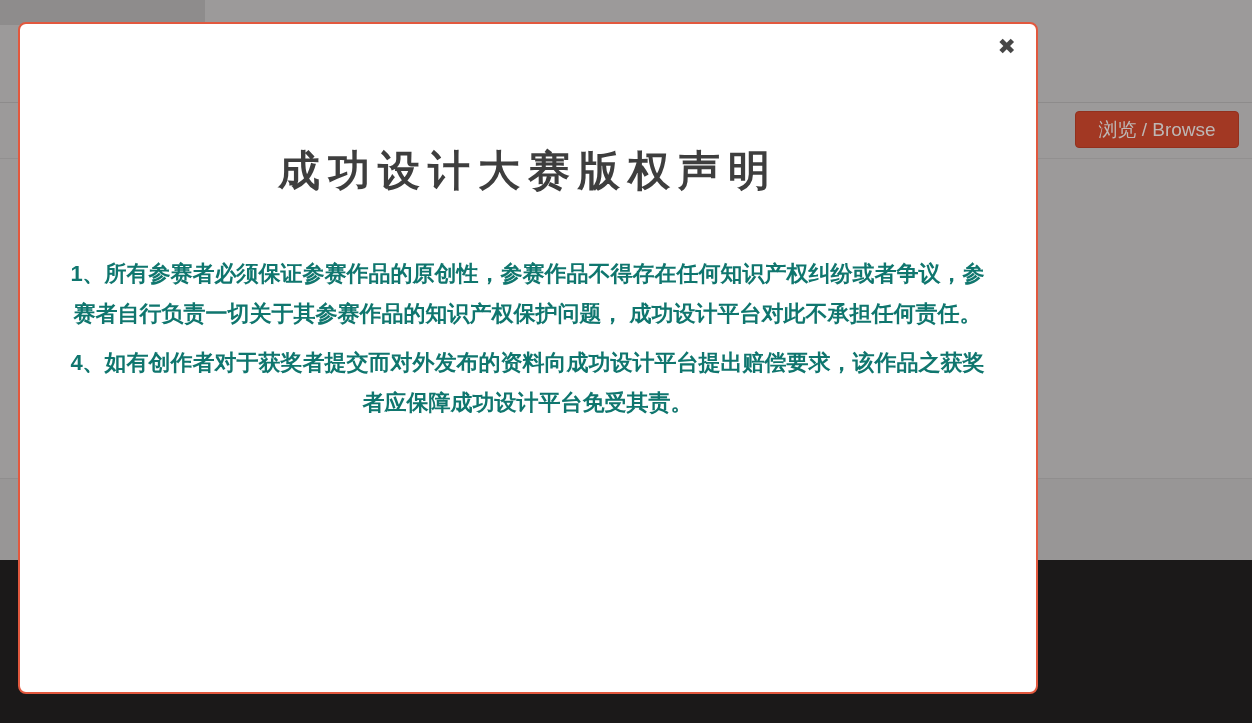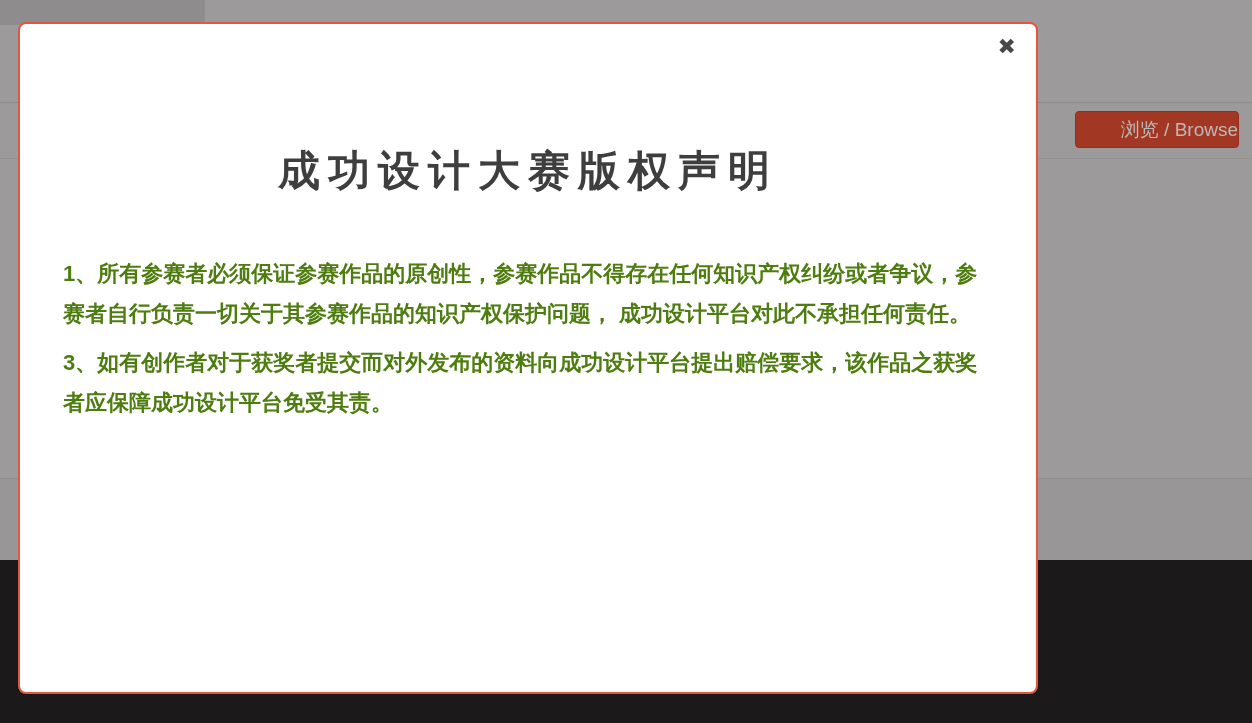--- a/index.html
+++ b/index.html
@@ -52,21 +52,21 @@
     position: absolute;
     left: 1075px; top: 111px;
     width: 164px; height: 37px;
     background: #a23823;
     border: 1px solid #93301d;
     border-radius: 4px;
     box-sizing: border-box;
     color: #bdb7b5;
     font-size: 19px;
     line-height: 35px;
-    text-align: right;
+    text-align: center;
     cursor: pointer;
     user-select: none;
   }
 
   
   .modal {
     position: absolute;
     left: 18px; top: 22px;
     width: 1020px; height: 672px;
     box-sizing: border-box;
@@ -98,22 +98,22 @@
   .modal-body {
     position: absolute;
     left: 43px; right: 44px;
     top: 230px;
   }
   .modal-paragraph {
     margin: 0 0 9px 0;
     font-size: 22px;
     font-weight: 600;
     line-height: 40px;
-    color: #4d7c0f;
-    text-align: left;
+    color: #0f766e;
+    text-align: center;
   }
 </style>
 </head>
 <body>
 
 <div class="stage">
 
   <div class="bg-layer">
     <div class="topleft-block"></div>
     <div class="header-divider"></div>
@@ -121,17 +121,17 @@
     <div class="sub-divider"></div>
     <div class="content-band"></div>
     <div class="footer-black"></div>
   </div>
 
   <div class="modal">
     <span class="modal-close">✖</span>
     <div class="modal-title">成功设计大赛版权声明</div>
     <div class="modal-body">
       <p class="modal-paragraph">1、所有参赛者必须保证参赛作品的原创性，参赛作品不得存在任何知识产权纠纷或者争议，参赛者自行负责一切关于其参赛作品的知识产权保护问题， 成功设计平台对此不承担任何责任。</p>
-      <p class="modal-paragraph">3、如有创作者对于获奖者提交而对外发布的资料向成功设计平台提出赔偿要求，该作品之获奖者应保障成功设计平台免受其责。</p>
+      <p class="modal-paragraph">4、如有创作者对于获奖者提交而对外发布的资料向成功设计平台提出赔偿要求，该作品之获奖者应保障成功设计平台免受其责。</p>
     </div>
   </div>
 
 </div>
 
 </body></html>

